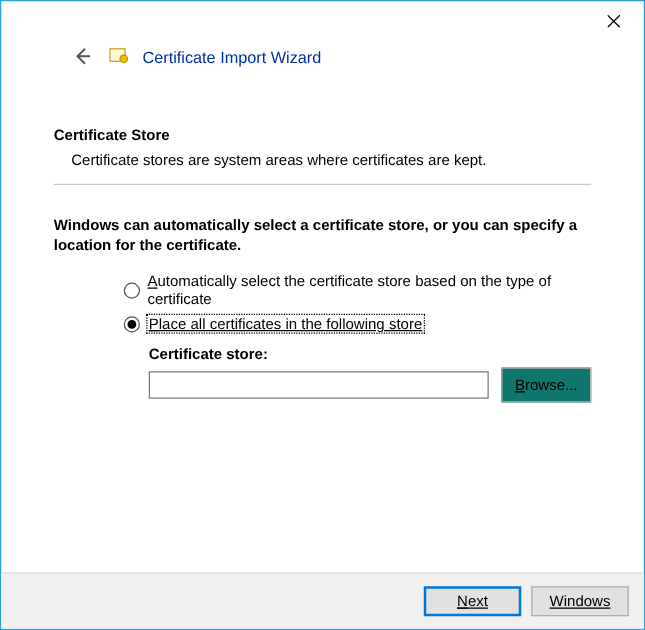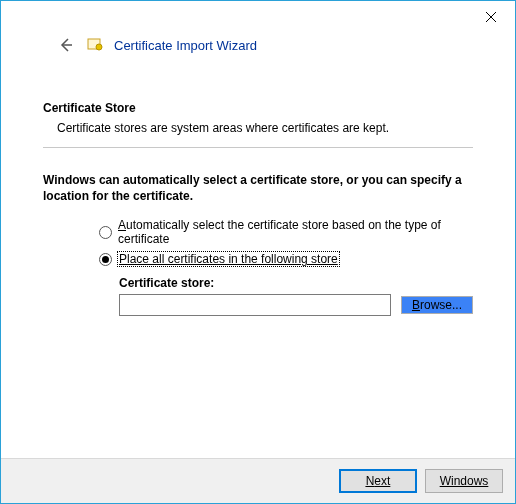--- a/index.html
+++ b/index.html
@@ -132,24 +132,24 @@
   }
   .store-input {
     width: 280px;
     height: 22px;
     border: 1px solid #7a7a7a;
     background: #fff;
     padding: 2px 4px;
     font-size: 12px;
   }
   .browse-btn {
-    height: 18px;
+    height: 28px;
     padding: 0 10px;
     border: 1px solid #adadad;
-    background: #3b82f6;
+    background: #0f766e;
     font-size: 12px;
     cursor: pointer;
   }
   .browse-btn .ul { text-decoration: underline; }
   .footer {
     border-top: 1px solid #d9d9d9;
     background: #f0f0f0;
     padding: 10px 12px;
     display: flex;
     justify-content: flex-end;

